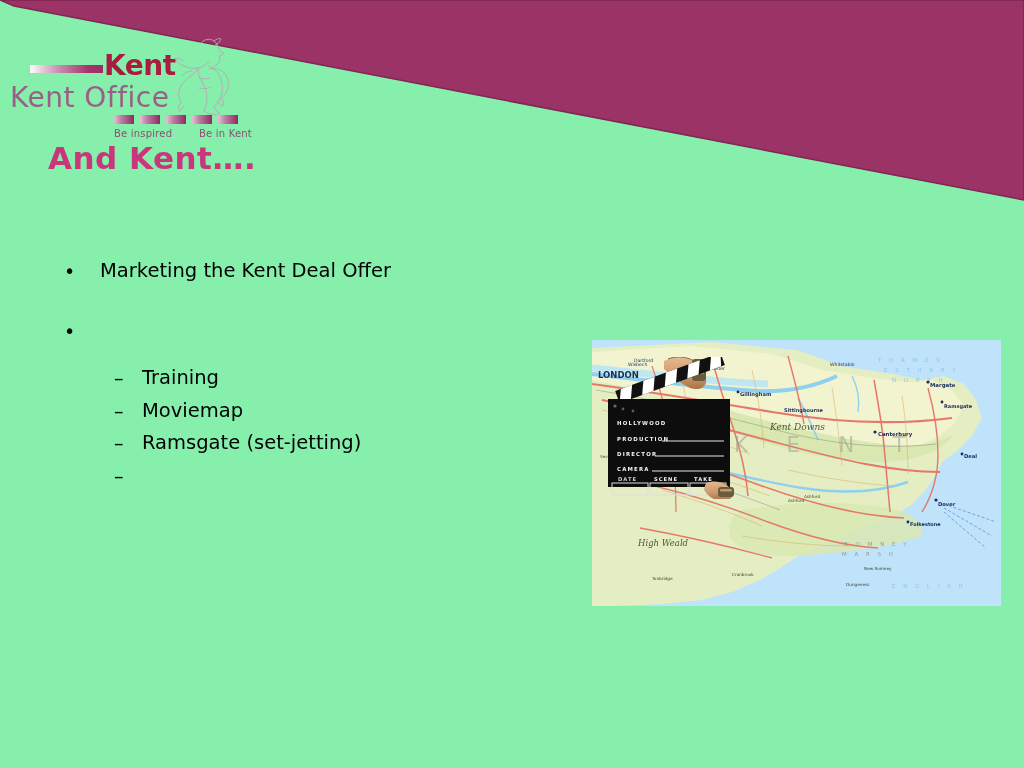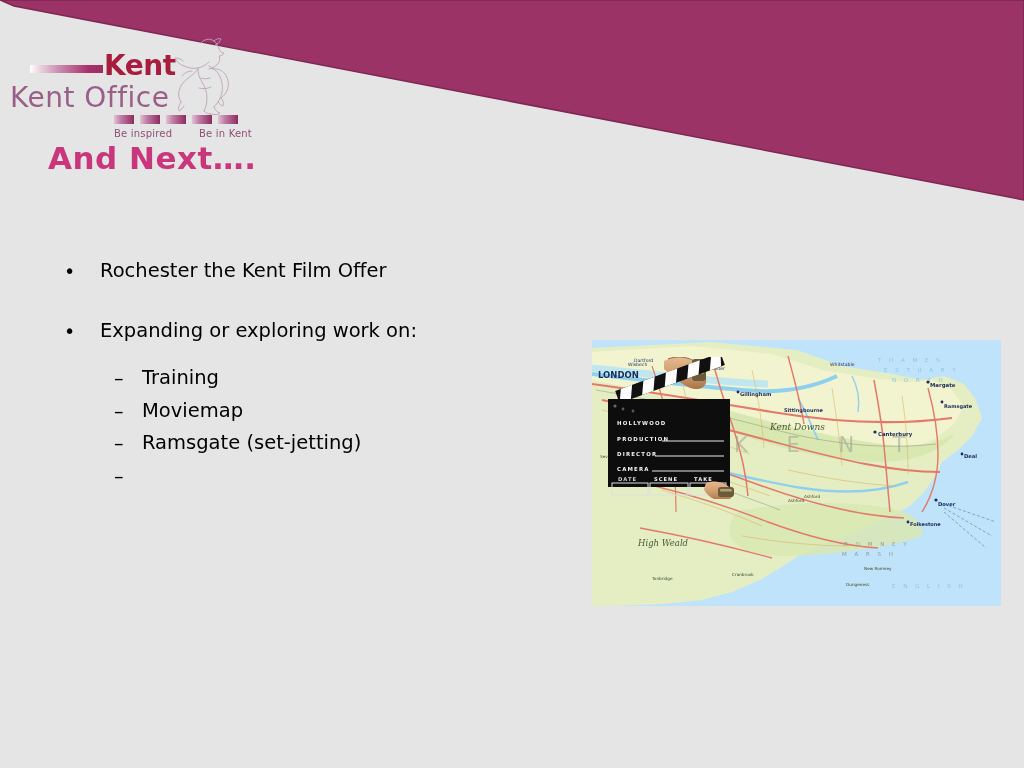--- a/index.html
+++ b/index.html
@@ -13,21 +13,21 @@
     font-family: "DejaVu Sans", "Liberation Sans", sans-serif;
     overflow: hidden;
     position: relative;
   }
 
   #slide {
     position: absolute;
     left: 0; top: 0;
     width: 1024px;
     height: 768px;
-    background: #e5e5e5;
+    background: #86efac;
   }
 
   
   .banner-svg {
     position: absolute;
     left: 0; top: 0;
     width: 1024px;
     height: 215px;
     display: block;
   }
@@ -248,30 +248,29 @@
       <span class="dash d1"></span>
       <span class="dash d2"></span>
       <span class="dash d3"></span>
       <span class="dash d4"></span>
     </div>
 
     <div class="tagline t-left">Be inspired</div>
     <div class="tagline t-right">Be in Kent</div>
   </div>
 
-  <div class="slide-title">And Next….</div>
+  <div class="slide-title">And Kent….</div>
 
   <div class="body-list">
     <div class="bullet-l1">
       <span class="marker">•</span>
-      <span>Rochester the Kent Film Offer</span>
+      <span>Marketing the Kent Deal Offer</span>
     </div>
     <div class="bullet-l1">
       <span class="marker">•</span>
-      <span>Expanding or exploring work on:</span>
     </div>
   </div>
 
   <div class="sub-list">
     <div class="bullet-l2">
       <span class="marker">–</span>
       <span>Training</span>
     </div>
     <div class="bullet-l2">
       <span class="marker">–</span>

